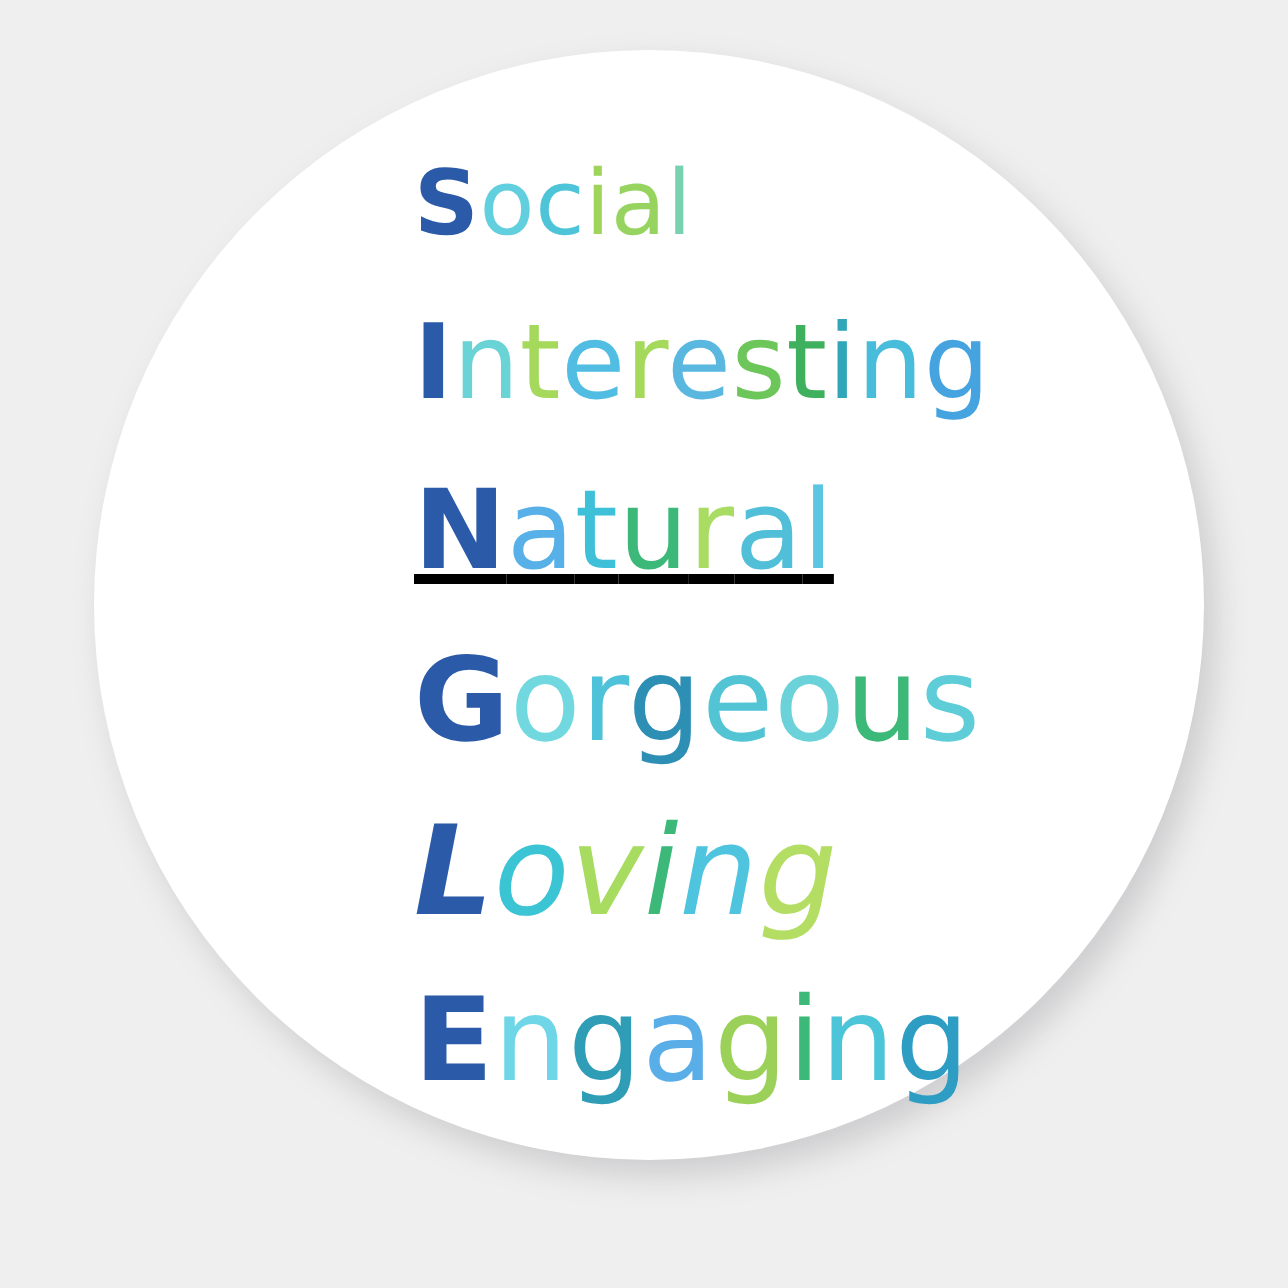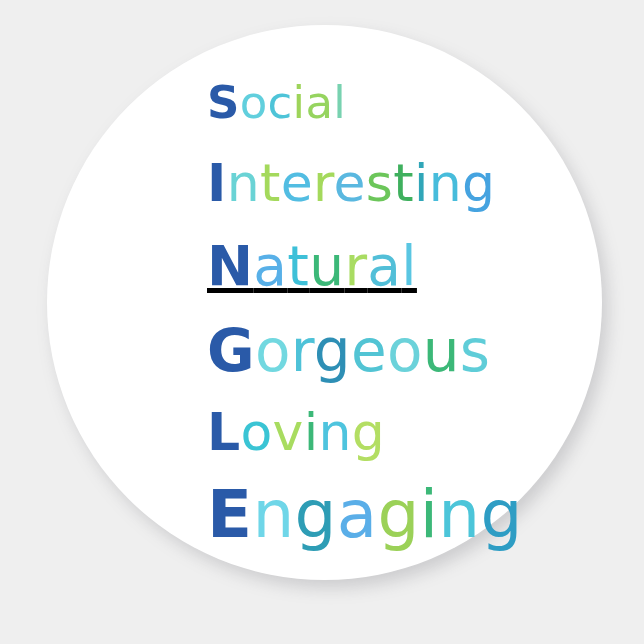--- a/index.html
+++ b/index.html
@@ -49,22 +49,22 @@
     letter-spacing: 0.3px;
     font-weight: 400;
   }
   .line .cap {
     font-weight: 700;
   }
   .line-0 { font-size: 45px; margin-bottom: 32px; }
   .line-1 { font-size: 52px; margin-bottom: 30px; }
   .line-2 { font-size: 55px; margin-bottom: 28px; text-decoration: underline; }
   .line-3 { font-size: 58px; margin-bottom: 26px; }
-  .line-4 { font-size: 52px; margin-bottom: 24px; }
-  .line-5 { font-size: 66px; margin-bottom: 16px; }
+  .line-4 { font-size: 62px; margin-bottom: 24px; font-style: italic; }
+  .line-5 { font-size: 58px; margin-bottom: 16px; }
   .glyph {
     display: inline;
   }
 </style>
 </head>
 <body style="background: rgb(239, 239, 239);">
 
 <div id="stage" style="background: rgb(239, 239, 239);">
   <div id="sticker" style="background: rgb(255, 255, 255);"></div>
   <div id="poem">

